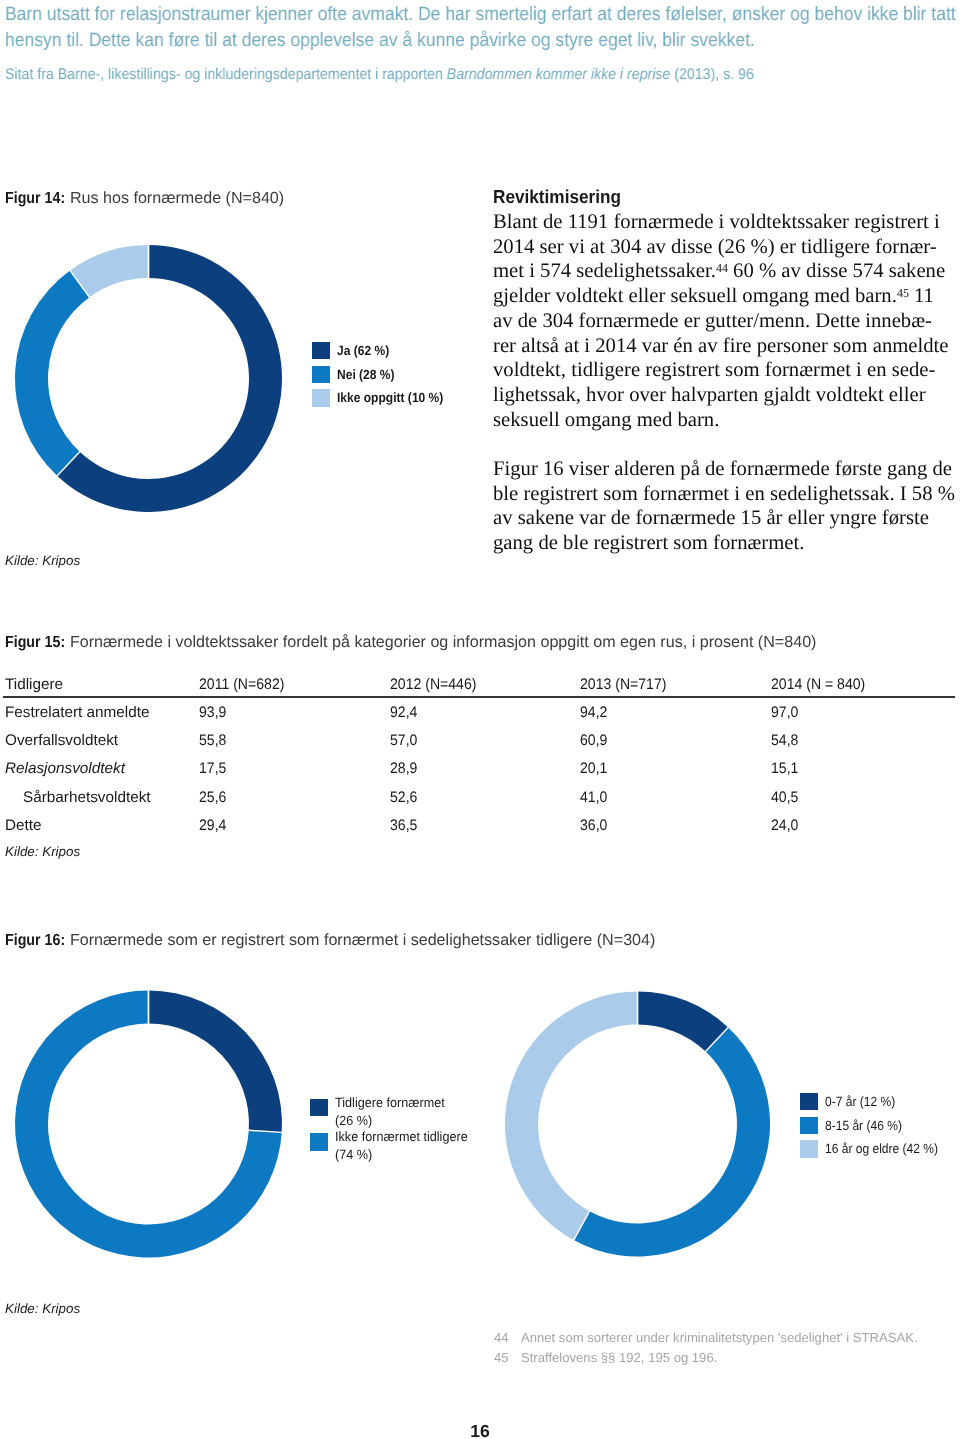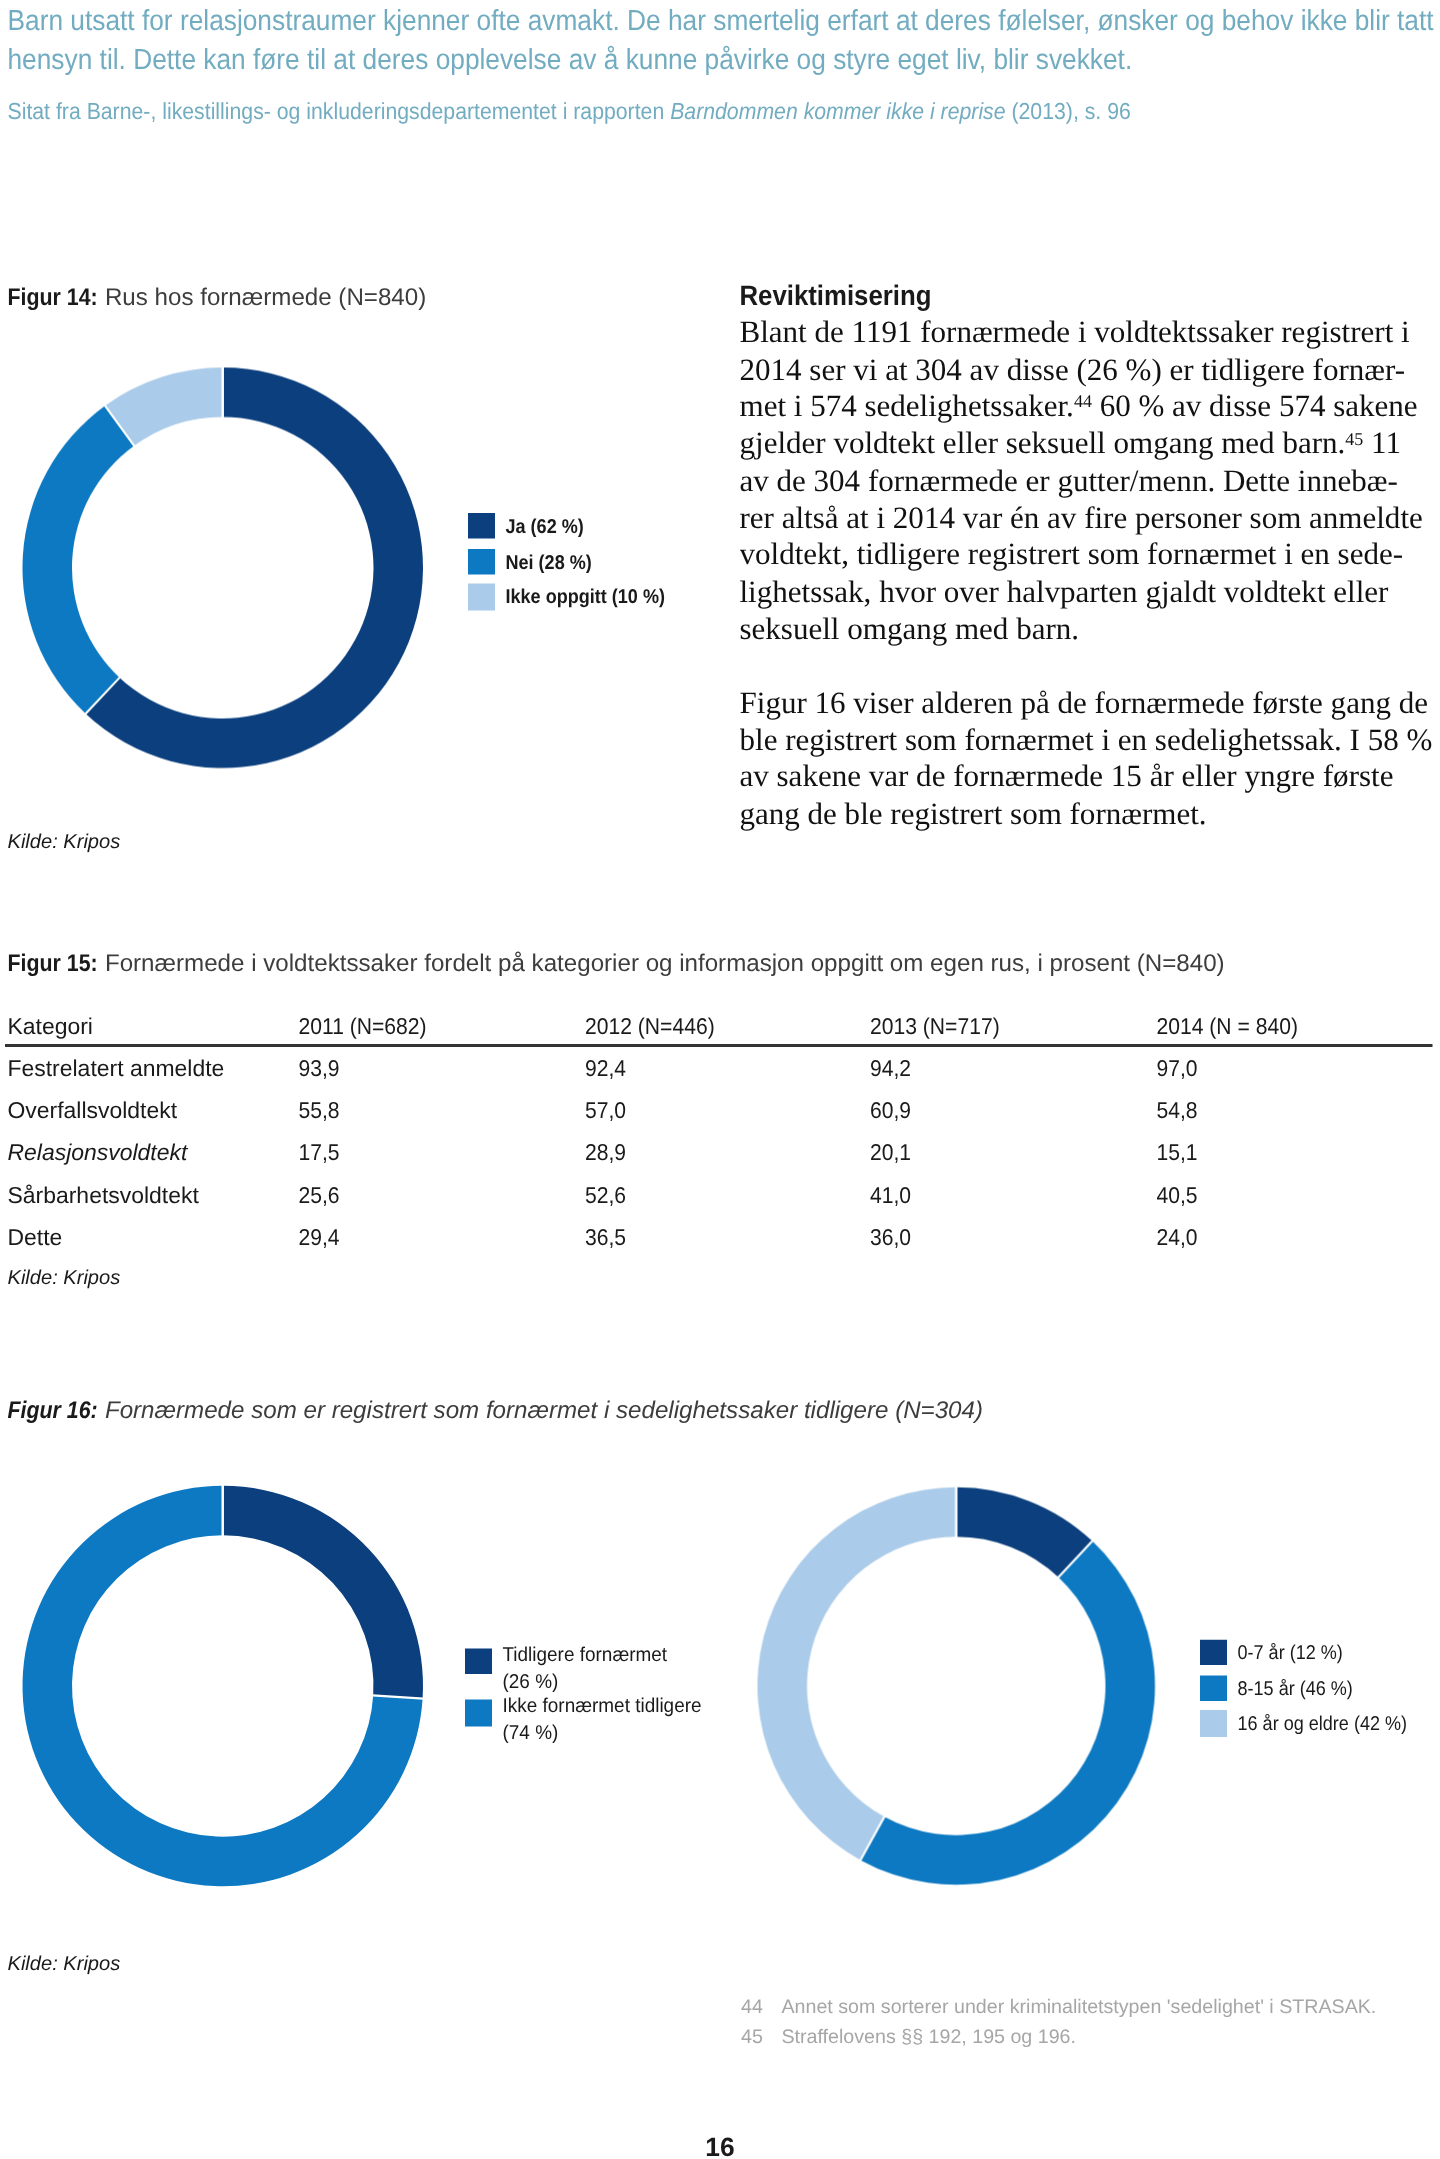--- a/index.html
+++ b/index.html
@@ -115,56 +115,56 @@
       <span class="l">Figur 16 viser alderen på de fornærmede første gang de</span>
       <span class="l">ble registrert som fornærmet i en sedelighetssak. I 58 %</span>
       <span class="l">av sakene var de fornærmede 15 år eller yngre første</span>
       <span class="l">gang de ble registrert som fornærmet.</span>
     </div>
 </div>
 
 <div class="abs figcap" style="left:5px;top:633px;"><b>Figur 15:</b><span> Fornærmede i voldtektssaker fordelt på kategorier og informasjon oppgitt om egen rus, i prosent (N=840)</span></div>
 
 <div class="abs" id="tbl">
-    <div class="c" style="left: 5px; top: 6px;">Kategori</div>
+    <div class="c" style="left: 5px; top: 6px;">Tidligere</div>
     <div class="c num" style="left: 199px; top: 6px;">2011 (N=682)</div>
     <div class="c num" style="left: 390px; top: 6px;">2012 (N=446)</div>
     <div class="c num" style="left: 580px; top: 6px;">2013 (N=717)</div>
     <div class="c num" style="left: 771px; top: 6px;">2014 (N = 840)</div>
     <div class="rule"></div>
     <div class="c" style="left: 5px; top: 33.7px;">Festrelatert anmeldte</div>
     <div class="c num" style="left: 199px; top: 33.7px;">93,9</div>
     <div class="c num" style="left: 390px; top: 33.7px;">92,4</div>
     <div class="c num" style="left: 580px; top: 33.7px;">94,2</div>
     <div class="c num" style="left: 771px; top: 33.7px;">97,0</div>
     <div class="c" style="left: 5px; top: 62.05px;">Overfallsvoldtekt</div>
     <div class="c num" style="left: 199px; top: 62.05px;">55,8</div>
     <div class="c num" style="left: 390px; top: 62.05px;">57,0</div>
     <div class="c num" style="left: 580px; top: 62.05px;">60,9</div>
     <div class="c num" style="left: 771px; top: 62.05px;">54,8</div>
     <div class="c" style="left: 5px; top: 90.4px; font-style: italic;">Relasjonsvoldtekt</div>
     <div class="c num" style="left: 199px; top: 90.4px;">17,5</div>
     <div class="c num" style="left: 390px; top: 90.4px;">28,9</div>
     <div class="c num" style="left: 580px; top: 90.4px;">20,1</div>
     <div class="c num" style="left: 771px; top: 90.4px;">15,1</div>
-    <div class="c" style="left: 5px; top: 118.75px;">Sårbarhetsvoldtekt</div>
+    <div class="c" style="left: 23px; top: 118.75px;">Sårbarhetsvoldtekt</div>
     <div class="c num" style="left: 199px; top: 118.75px;">25,6</div>
     <div class="c num" style="left: 390px; top: 118.75px;">52,6</div>
     <div class="c num" style="left: 580px; top: 118.75px;">41,0</div>
     <div class="c num" style="left: 771px; top: 118.75px;">40,5</div>
     <div class="c" style="left: 5px; top: 147.1px;">Dette</div>
     <div class="c num" style="left: 199px; top: 147.1px;">29,4</div>
     <div class="c num" style="left: 390px; top: 147.1px;">36,5</div>
     <div class="c num" style="left: 580px; top: 147.1px;">36,0</div>
     <div class="c num" style="left: 771px; top: 147.1px;">24,0</div>
   </div>
 
 <div class="abs kilde" style="left:5px;top:844px;">Kilde: Kripos</div>
 
-<div class="abs figcap" style="left:5px;top:931px;font-style:italic;"><b>Figur 16:</b><span> Fornærmede som er registrert som fornærmet i sedelighetssaker tidligere (N=304)</span></div>
+<div class="abs figcap" style="left:5px;top:931px;"><b>Figur 16:</b><span> Fornærmede som er registrert som fornærmet i sedelighetssaker tidligere (N=304)</span></div>
 
 <svg class="abs" id="donut16a" width="300" height="290" viewBox="0 0 300 290" style="left:0px;top:980px;" aria-hidden="true">
     <path d="M 148.50 10.50 A 133.5 133.5 0 0 1 281.74 152.38 L 248.80 150.31 A 100.5 100.5 0 0 0 148.50 43.50 Z" fill="#0b3f7d"></path>
     <path d="M 281.74 152.38 A 133.5 133.5 0 1 1 148.50 10.50 L 148.50 43.50 A 100.5 100.5 0 1 0 248.80 150.31 Z" fill="#0d79c2"></path>
     <line x1="148.50" y1="44.00" x2="148.50" y2="10.00" stroke="#ffffff" stroke-width="1.4"></line>
     <line x1="248.30" y1="150.28" x2="282.24" y2="152.41" stroke="#ffffff" stroke-width="1.4"></line>
     <line x1="148.50" y1="44.00" x2="148.50" y2="10.00" stroke="#ffffff" stroke-width="1.4"></line>
   </svg>
 <svg class="abs" id="donut16b" width="300" height="290" viewBox="0 0 300 290" style="left:489px;top:979px;" aria-hidden="true">
     <path d="M 148.50 12.50 A 132.5 132.5 0 0 1 239.20 48.41 L 216.61 72.47 A 99.5 99.5 0 0 0 148.50 45.50 Z" fill="#0b3f7d"></path>

